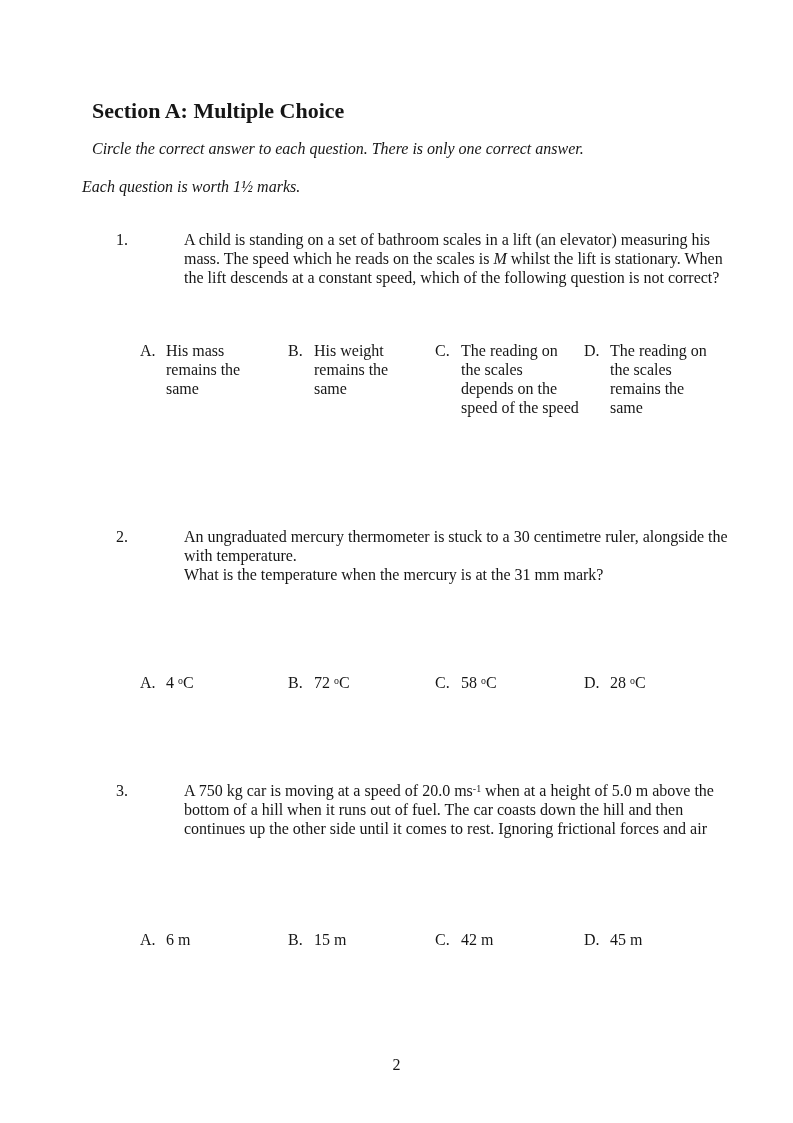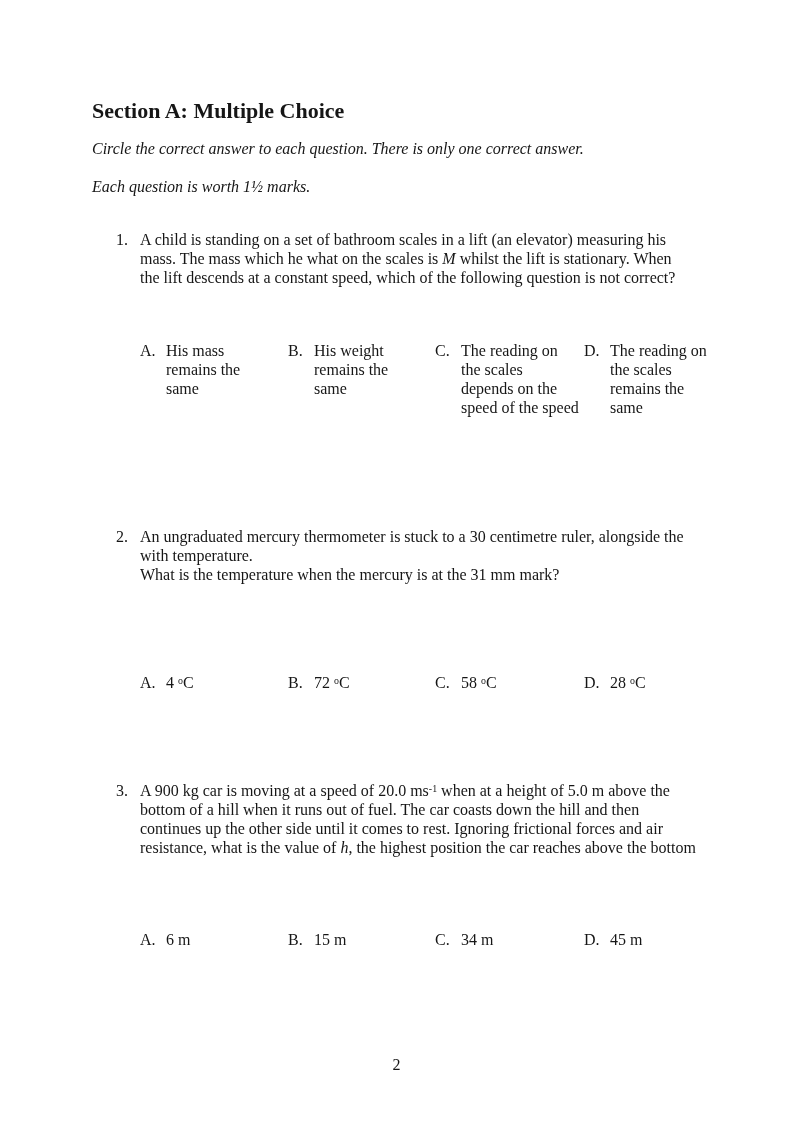--- a/index.html
+++ b/index.html
@@ -21,21 +21,21 @@
     white-space: nowrap;
   }
   .instr {
     font-style: italic;
     font-size: 16px;
     line-height: 19px;
     white-space: nowrap;
   }
   .question { display: flex; align-items: flex-start; }
   .q-num { width: 24px; flex: none; font-size: 16px; line-height: 19px; }
-  .q-text { font-size: 16px; line-height: 19px; }
+  .q-text { font-size: 16px; line-height: 19px; margin-left: 44px; }
   .tline { display: block; white-space: pre; }
   sup {
     font-size: 0.62em;
     line-height: 0;
     vertical-align: baseline;
     position: relative;
     top: -0.42em;
   }
   .options-row { left: 0; top: 0; width: 793px; height: 90px; }
   .option {
@@ -58,27 +58,27 @@
 </style>
 </head>
 <body>
 
 <div class="page">
 
   <div class="abs instr" style="left:92px; top:139px;">Circle the correct answer to each question. There is only one correct answer.</div>
 
   <div class="abs section-title" style="left:92px; top:97px;">Section A: Multiple Choice</div>
 
-  <div class="abs instr" style="left:92px; top:177px;text-align:right;">Each question is worth 1½ marks.</div>
+  <div class="abs instr" style="left:82px; top:177px;text-align:right;">Each question is worth 1½ marks.</div>
 
   <div class="abs question" style="left:116px; top:230px;">
     <div class="q-num">1.</div>
     <div class="q-text">
         <span class="tline"><span>A child is standing on a set of bathroom scales in a lift (an elevator) measuring his</span></span>
-        <span class="tline"><span>mass. The mass which he what on the scales is </span><span style="font-style: italic;">M</span><span> whilst the lift is stationary. When</span></span>
+        <span class="tline"><span>mass. The speed which he reads on the scales is </span><span style="font-style: italic;">M</span><span> whilst the lift is stationary. When</span></span>
         <span class="tline"><span>the lift descends at a constant speed, which of the following question is not correct?</span></span>
       </div>
   </div>
 
   <div class="abs options-row" style="top:341px;">
     <div class="option" style="left:140px;">
       <span class="opt-label">A.</span>
       <span class="opt-text">
           <span class="tline"><span>His mass</span></span>
           <span class="tline"><span>remains the</span></span>
@@ -145,44 +145,43 @@
       <span class="opt-label">D.</span>
       <span class="opt-text">
           <span class="tline"><span>28 </span><sup>o</sup><span>C</span></span>
         </span>
     </div>
   </div>
 
   <div class="abs question" style="left:116px; top:781px;">
     <div class="q-num">3.</div>
     <div class="q-text">
-        <span class="tline"><span>A 900 kg car is moving at a speed of 20.0 ms</span><sup>-1</sup><span> when at a height of 5.0 m above the</span></span>
+        <span class="tline"><span>A 750 kg car is moving at a speed of 20.0 ms</span><sup>-1</sup><span> when at a height of 5.0 m above the</span></span>
         <span class="tline"><span>bottom of a hill when it runs out of fuel. The car coasts down the hill and then</span></span>
         <span class="tline"><span>continues up the other side until it comes to rest. Ignoring frictional forces and air</span></span>
-        <span class="tline"><span>resistance, what is the value of </span><span style="font-style: italic;">h</span><span>, the highest position the car reaches above the bottom</span></span>
       </div>
   </div>
 
   <div class="abs options-row" style="top:930px;">
     <div class="option" style="left:140px;">
       <span class="opt-label">A.</span>
       <span class="opt-text">
           <span class="tline"><span>6 m</span></span>
         </span>
     </div>
     <div class="option" style="left:288px;">
       <span class="opt-label">B.</span>
       <span class="opt-text">
           <span class="tline"><span>15 m</span></span>
         </span>
     </div>
     <div class="option" style="left:435px;">
       <span class="opt-label">C.</span>
       <span class="opt-text">
-          <span class="tline"><span>34 m</span></span>
+          <span class="tline"><span>42 m</span></span>
         </span>
     </div>
     <div class="option" style="left:584px;">
       <span class="opt-label">D.</span>
       <span class="opt-text">
           <span class="tline"><span>45 m</span></span>
         </span>
     </div>
   </div>
 

